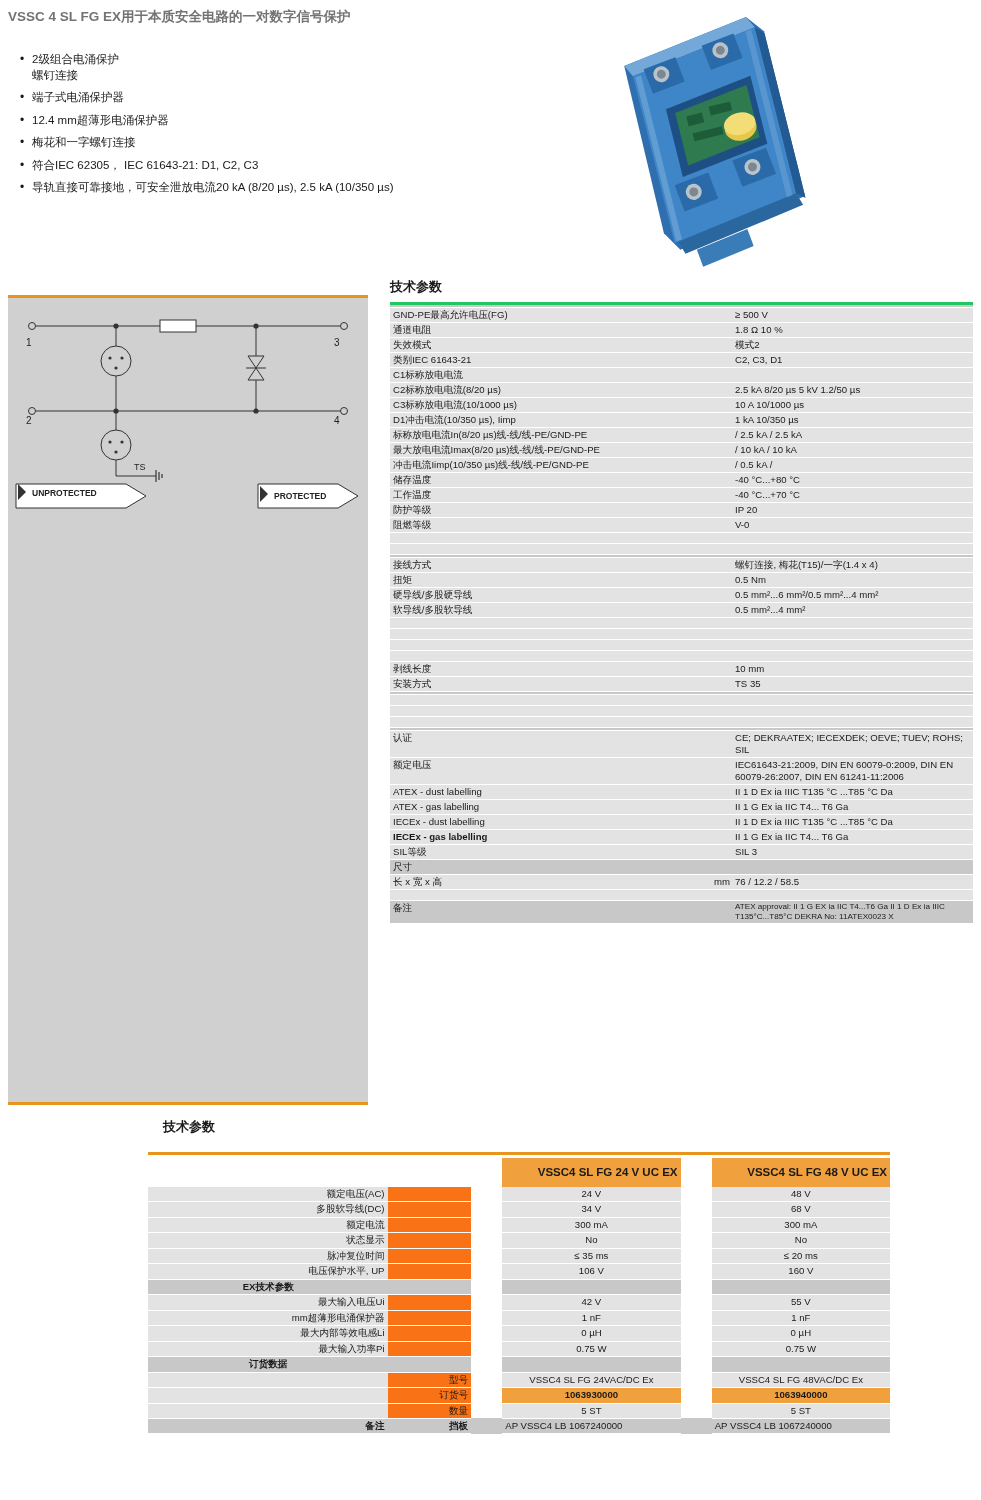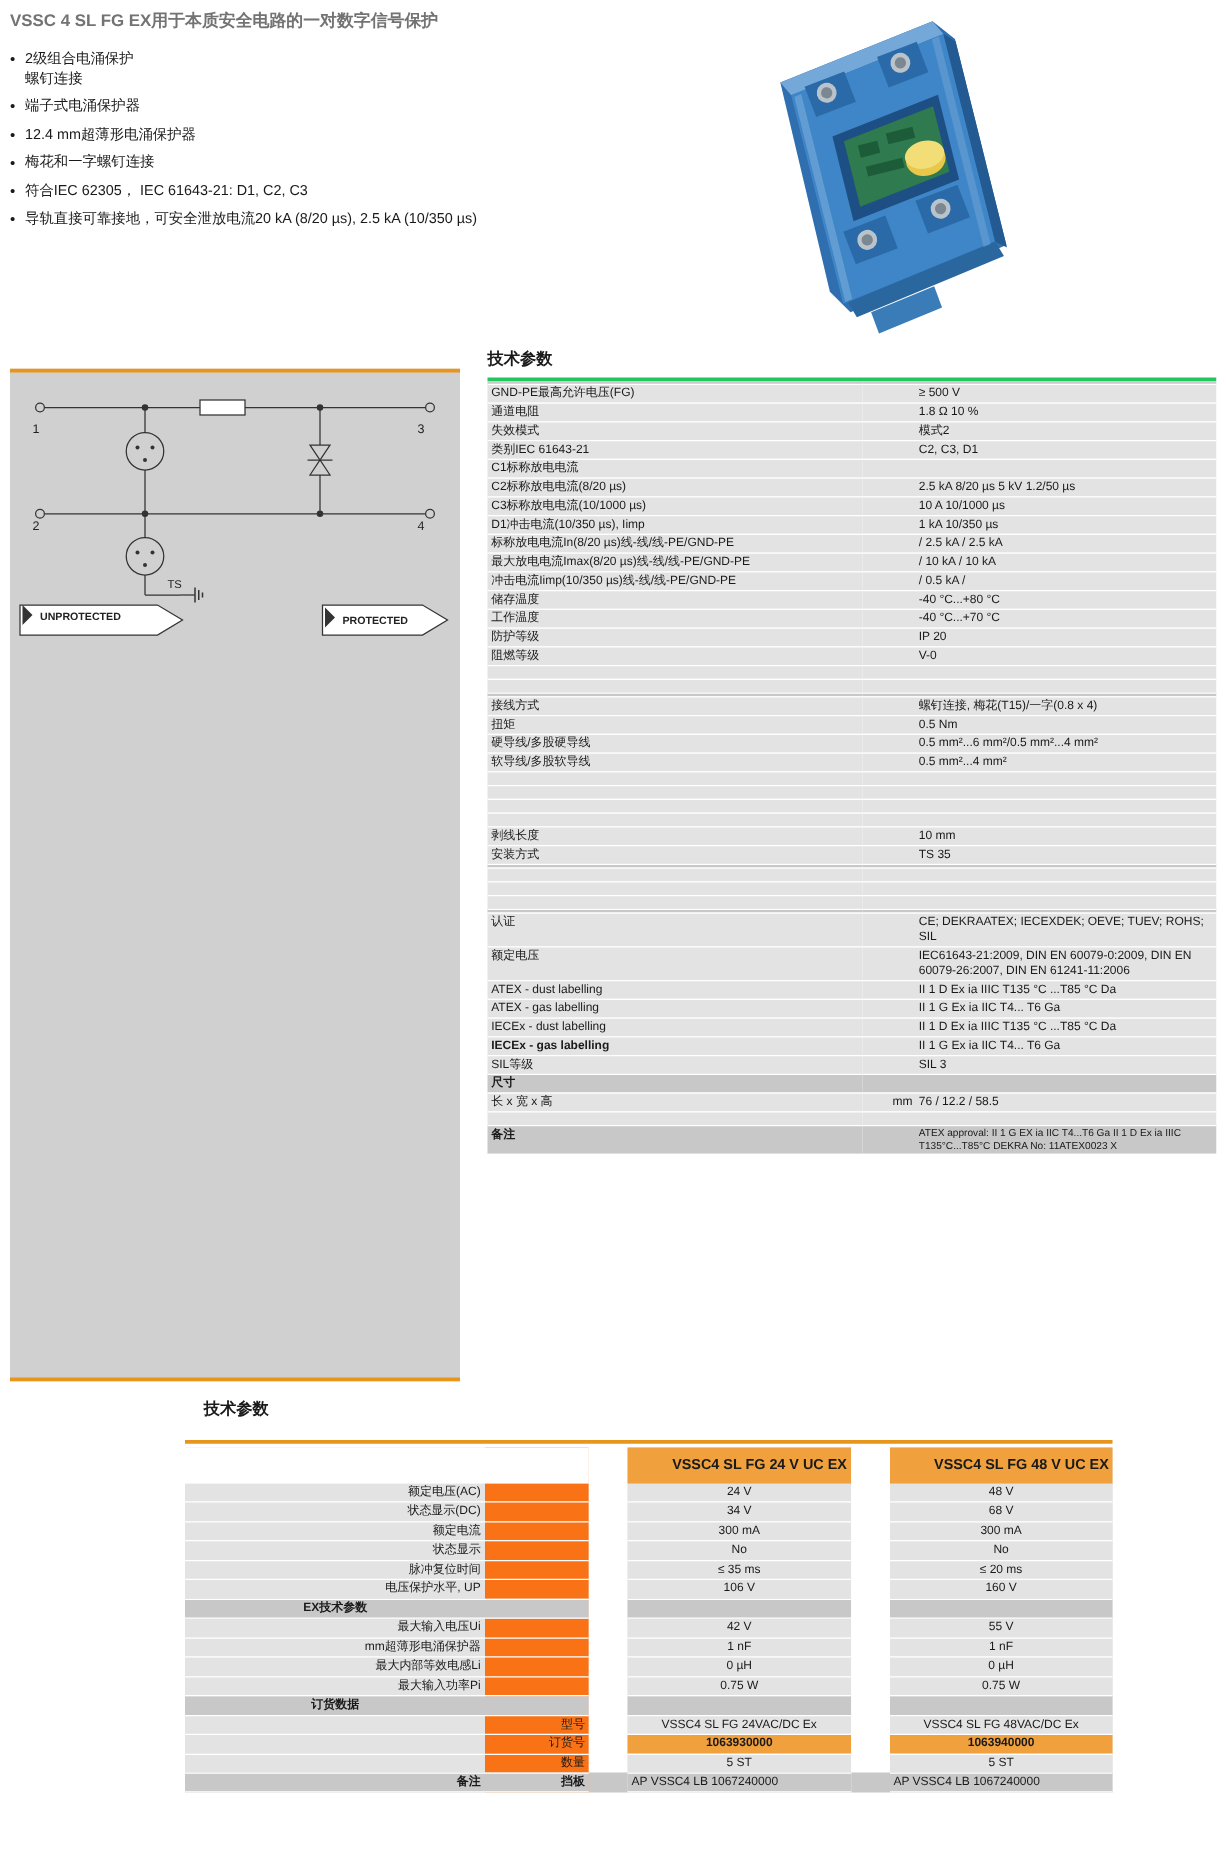--- a/index.html
+++ b/index.html
@@ -37,21 +37,21 @@
     margin-bottom: 7px;
     font-size: 11.5px;
     line-height: 1.35;
   }
   .features li:before {
     content: "\2022";
     position: absolute;
     left: 0; top: -1px;
     font-size: 12px;
   }
-  .features ul { margin: 0; padding: 0; }
+  .features ul { margin: 12px; padding: 0; }
 
   
   .product-photo {
     position: absolute;
     left: 575px; top: 5px;
     width: 290px; height: 270px;
   }
 
   
   .schematic {
@@ -87,21 +87,21 @@
     line-height: 1.25;
   }
   table.spec tr.row td { background: #e3e3e3; }
   table.spec tr.blank td { background: #e3e3e3; height: 11px; }
   table.spec tr.hdr td {
     background: #c8c8c8;
     font-weight: bold;
   }
   table.spec tr.sec td {
     background: #c8c8c8;
-    font-weight: bold;
+    font-weight: normal;
   }
   .c-label { width: 300px; }
   .c-unit  { width: 42px; text-align: right; padding-right: 6px; }
   .c-val   { width: 241px; }
   .spec-wrap { border-top: 3px solid #22c55e; }
 
   
   .bottom {
     position: absolute;
     left: 8px; top: 1118px;
@@ -385,21 +385,21 @@
             <td class="c-val"></td>
           </tr>
           <tr class="hdr">
             <td class="c-label"></td>
             <td class="c-unit"></td>
             <td class="c-val"></td>
           </tr>
           <tr class="row">
             <td class="c-label">接线方式</td>
             <td class="c-unit"></td>
-            <td class="c-val">螺钉连接, 梅花(T15)/一字(0.8 x 4)</td>
+            <td class="c-val">螺钉连接, 梅花(T15)/一字(1.4 x 4)</td>
           </tr>
           <tr class="row">
             <td class="c-label">扭矩</td>
             <td class="c-unit"></td>
             <td class="c-val">0.5 Nm</td>
           </tr>
           <tr class="row">
             <td class="c-label">硬导线/多股硬导线</td>
             <td class="c-unit"></td>
             <td class="c-val">0.5 mm²...6 mm²/0.5 mm²...4 mm²</td>
@@ -547,21 +547,21 @@
         </tr>
         <tr>
           <td class="o-lab">额定电压(AC)</td>
           <td class="o-sub"></td>
           <td class="o-gap"></td>
           <td class="o-col">24 V</td>
           <td class="o-gap"></td>
           <td class="o-col">48 V</td>
         </tr>
         <tr>
-          <td class="o-lab">状态显示(DC)</td>
+          <td class="o-lab">多股软导线(DC)</td>
           <td class="o-sub"></td>
           <td class="o-gap"></td>
           <td class="o-col">34 V</td>
           <td class="o-gap"></td>
           <td class="o-col">68 V</td>
         </tr>
         <tr>
           <td class="o-lab">额定电流</td>
           <td class="o-sub"></td>
           <td class="o-gap"></td>

